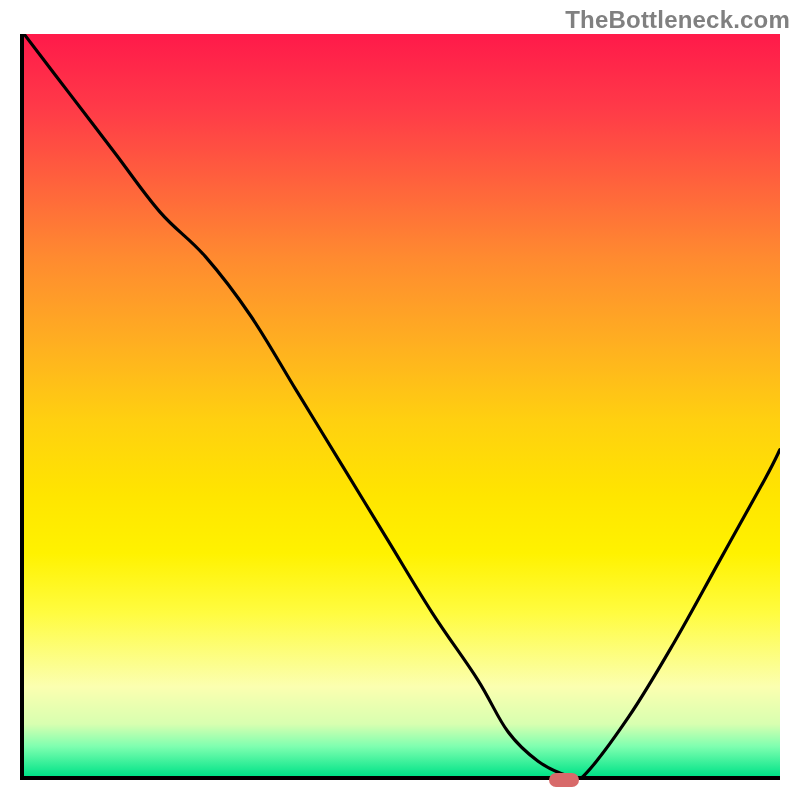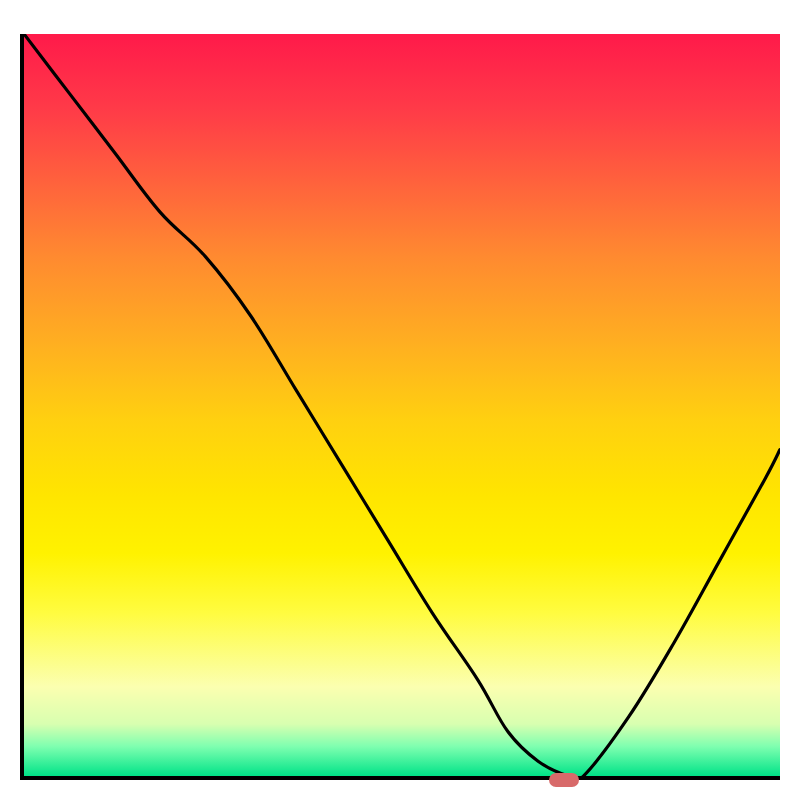--- a/index.html
+++ b/index.html
@@ -60,20 +60,21 @@
     font-weight: bold;
     color: #808080;
     letter-spacing: 0.2px;
   }
 </style>
 </head>
 <body>
 
 <div class="chart-container">
 
+  <div class="watermark">TheBottleneck.com</div>
 
   <div class="plot-area">
 
     <div class="gradient-bg"></div>
 
     <svg class="curve" viewBox="0 0 760 746" preserveAspectRatio="none">
       <path id="curve-path" fill="none" stroke="#000" stroke-width="3.2" stroke-linecap="round" stroke-linejoin="round" d="M 0 0 C 8.208 10.742399999999991, 29.184 38.19519999999995, 45.6 59.67999999999995 C 62.016000000000005 81.16479999999996, 74.784 97.8752, 91.2 119.36000000000001 C 107.616 140.84480000000002, 120.38399999999999 160.24079999999995, 136.79999999999998 179.03999999999996 C 153.21599999999998 197.83919999999998, 165.984 205.00080000000005, 182.4 223.80000000000007 C 198.816 242.59920000000008, 211.584 259.30960000000005, 228 283.48 C 244.416 307.6504, 257.18399999999997 331.224, 273.59999999999997 358.08 C 290.01599999999996 384.936, 302.784 405.824, 319.2 432.68 C 335.616 459.536, 348.384 480.424, 364.8 507.28 C 381.216 534.136, 393.98400000000004 556.3668, 410.40000000000003 581.88 C 426.81600000000003 607.3932, 442.32 627.5352, 456 649.02 C 469.68 670.5047999999999, 475.456 686.4692, 486.40000000000003 701.24 C 497.34400000000005 716.0108, 505.8560000000001 723.0232000000001, 516.8000000000001 731.08 C 527.744 739.1368, 538.992 743.3144, 547.1999999999999 746 C 555.4079999999999 748.6856, 551.456 756.7424, 562.4 746 C 573.3439999999999 735.2576, 591.584 710.4904, 608 686.32 C 624.416 662.1496000000001, 637.184 639.9188, 653.6 611.72 C 670.0160000000001 583.5212, 682.7840000000001 559.2016000000001, 699.2 529.6600000000001 C 715.616 500.11840000000007, 733.856 467.74199999999996, 744.8 447.59999999999997 C 755.7439999999999 427.45799999999997, 757.264 423.1312, 760 417.76"></path>
     </svg>
 
     <div id="marker" class="marker" style="left: 539.6px; top: 746px; background: rgb(216, 106, 106);"></div>

